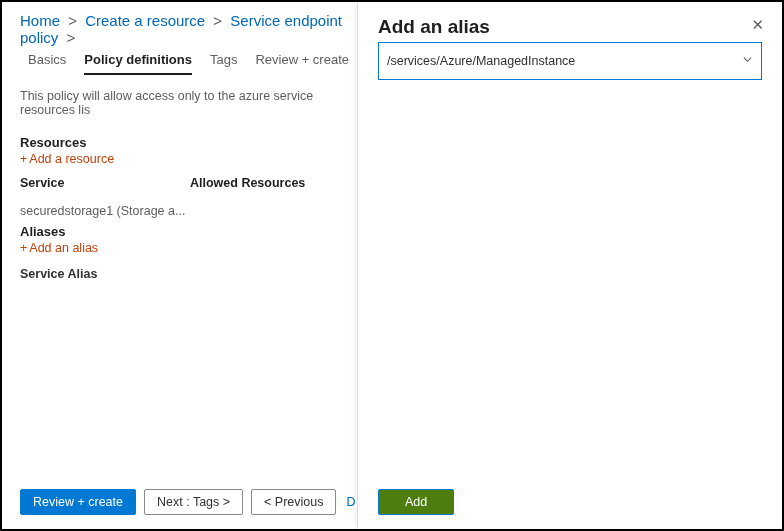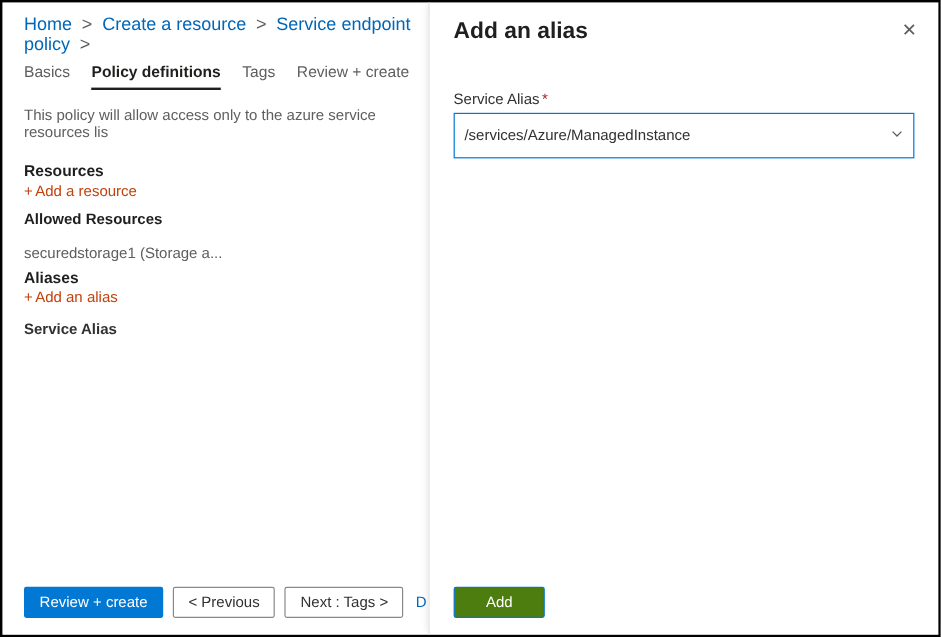--- a/index.html
+++ b/index.html
@@ -37,20 +37,21 @@
     font-weight: 600;
     color: #201f1e;
     margin: 4px 0 22px 0;
     display: flex; align-items: center;
   }
   .page-title .dots { margin-left: 12px; color: #605e5c; font-size: 16px; letter-spacing: 1px; }
   .tabs {
     display: flex; gap: 18px;
     border-bottom: 0;
     margin-bottom: 14px;
+    justify-content: center;
   }
   .tab {
     font-size: 13px;
     color: #605e5c;
     padding-bottom: 6px;
     cursor: pointer;
   }
   .tab.active {
     color: #201f1e;
     font-weight: 600;
@@ -149,49 +150,47 @@
       <div class="tab">Review + create</div>
     </div>
 
     <div class="desc">This policy will allow access only to the azure service resources lis</div>
 
     <div class="section-h">Resources</div>
     <div class="add-link">
       <span class="plus">+</span><span>Add a resource</span>
     </div>
     <div class="tbl-head">
+      <div class="col1">Service</div>
       <div>Allowed Resources</div>
     </div>
     <div class="tbl-row">
       <div>securedstorage1 (Storage a...</div>
     </div>
 
     <div class="aliases">
       <div class="section-h">Aliases</div>
       <div class="add-link">
         <span class="plus">+</span><span>Add an alias</span>
       </div>
       <div class="alias-head">Service Alias</div>
     </div>
 
     <div class="footer">
       <button class="btn primary">Review + create</button>
+      <button class="btn">Next : Tags  &gt;</button>
       <button class="btn">&lt;  Previous</button>
-      <button class="btn">Next : Tags  &gt;</button>
       <span class="dl-link">D</span>
     </div>
   </div>
 
   <div class="right">
     <div class="panel-title">Add an alias</div>
     <div class="close-x">✕</div>
 
-    <div class="field-label">
-      <span>Service Alias</span><span class="req">*</span>
-    </div>
     <div class="select">
       <span>/services/Azure/ManagedInstance</span>
       <span class="chev">
         <svg width="11" height="11" viewBox="0 0 12 12">
             <path d="M2 4 L6 8 L10 4" stroke="#605e5c" stroke-width="1.2" fill="none"></path>
           </svg>
       </span>
     </div>
 
     <div class="right-footer">

